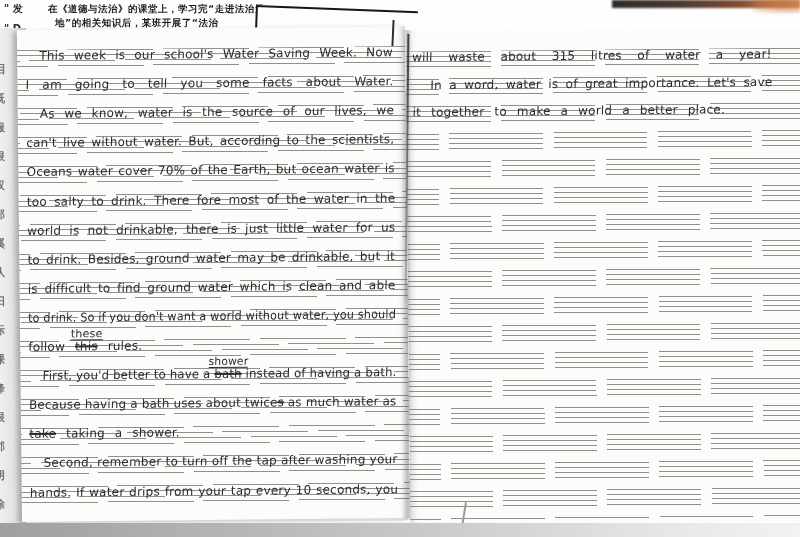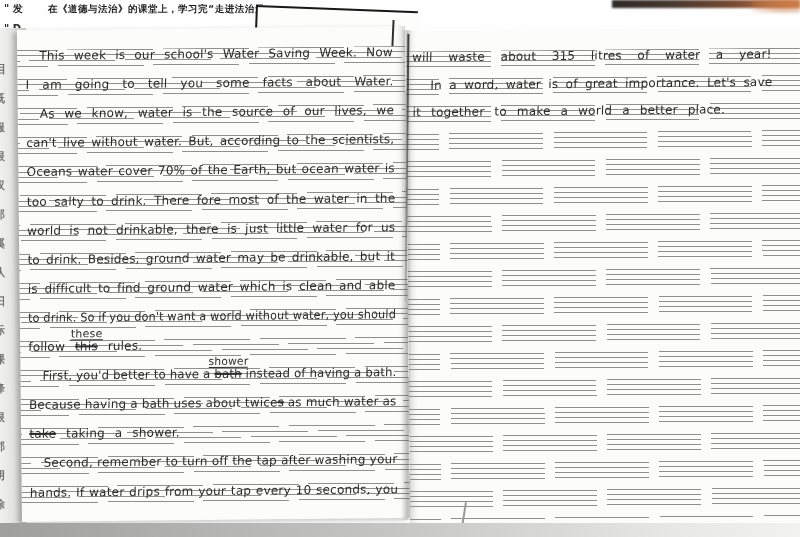--- a/index.html
+++ b/index.html
@@ -81,20 +81,21 @@
                  background:#9a9a98; transform:rotate(9deg); }
   #bottom-band { position:absolute; left:0; top:523px; width:800px; height:14px;
                  background:linear-gradient(to right,#9f9f9d,#c6c6c4 50%,#e8e8e6 85%,#f2f2f0); }
 </style>
 </head>
 <body>
 
 <div id="scene">
 
   <div class="cn-line" id="cn-line1">在《道德与法治》的课堂上，学习完“走进法治天</div>
+  <div class="cn-line" id="cn-line2">地”的相关知识后，某班开展了“法治</div>
   <div class="corner-frag" id="corner-frag1">" 发</div>
   <div class="corner-frag" id="corner-frag2">" D.</div>
 
   <div id="corner-outline"></div>
 
   <div id="topright-band"></div>
   <div id="topright-blob"></div>
 
   <div id="edge-strip">
       <div class="edge-frag" style="top: 34px;">泪</div>

